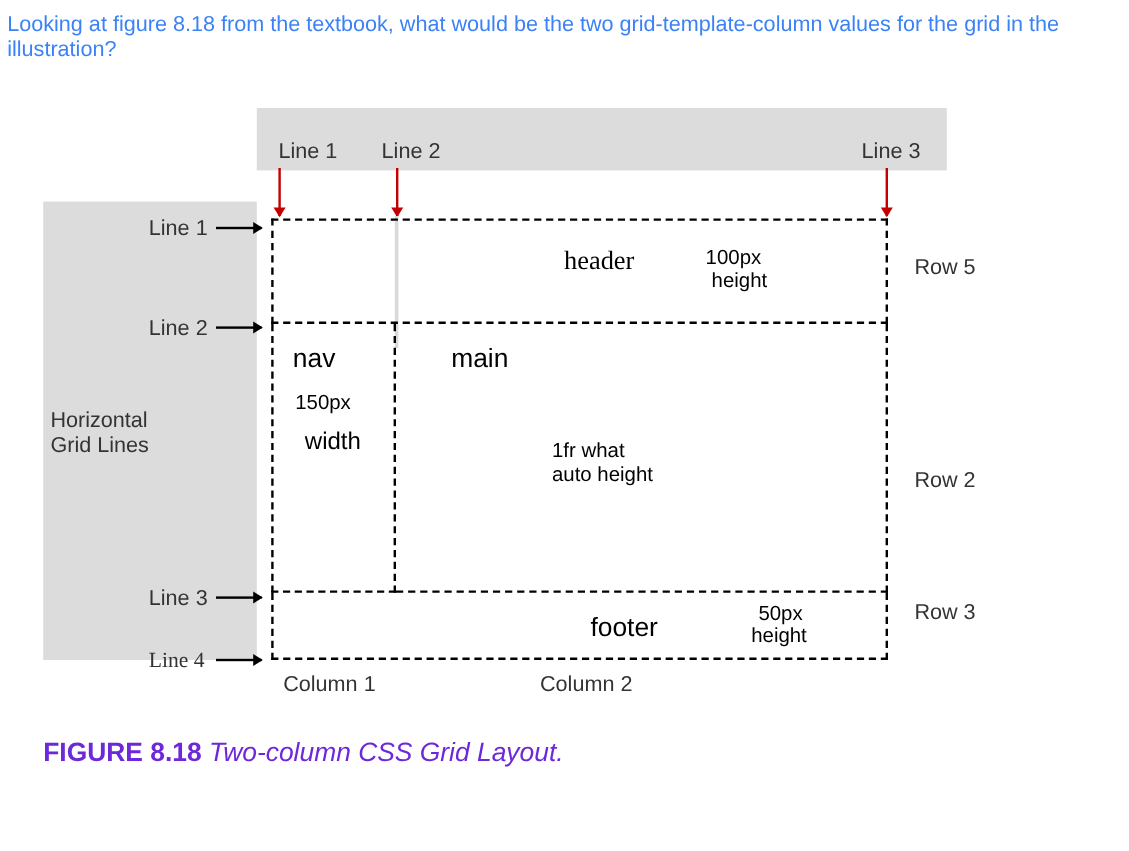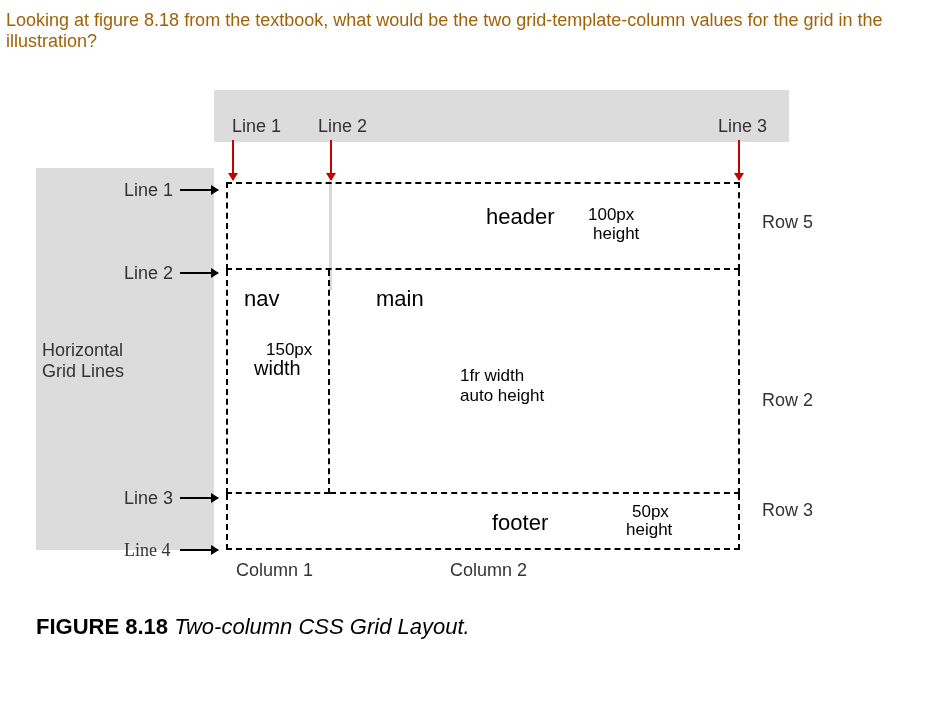--- a/index.html
+++ b/index.html
@@ -10,21 +10,21 @@
     font-family: Arial, Helvetica, sans-serif;
     color: #333;
     background: #fff;
     position: relative;
     overflow: hidden;
   }
 
   .question {
     padding: 10px 6px 0 6px;
     font-size: 18px;
-    color: #a16207;
+    color: #3b82f6;
   }
 
   .figure {
     position: absolute;
     left: 36px;
     top: 90px;
     width: 870px;
     height: 600px;
   }
 
@@ -152,26 +152,26 @@
   .cell-footer {
     left: 0; top: 312px; width: 514px; height: 56px;
     border-top: none;
   }
 
   .cell-label {
     position: absolute;
     font-size: 22px;
     color: #000;
   }
-  .cl-header { left: 260px; top: 22px; }
+  .cl-header { left: 244px; top: 22px; font-family: Liberation Serif, serif; }
   .cl-header-dim { left: 362px; top: 23px; font-size:17px; }
   .cl-header-dim2 { left: 367px; top: 42px; font-size:17px; }
 
   .cl-nav { left: 18px; top: 104px; }
-  .cl-nav-dim { left: 20px; top: 158px; font-size:17px;margin-left:20px; }
+  .cl-nav-dim { left: 20px; top: 144px; font-size:17px; }
   .cl-nav-dim2 { left: 28px; top: 175px; font-size:20px; }
 
   .cl-main { left: 126px; top: 104px; margin-left: 24px; }
   .cl-main-dim { left: 234px; top: 184px; font-size:17px; }
   .cl-main-dim2 { left: 234px; top: 204px; font-size:17px; }
 
   .cl-footer { left: 266px; top: 328px; }
   .cl-footer-dim { left: 406px; top: 320px; font-size:17px; }
   .cl-footer-dim2 { left: 400px; top: 338px; font-size:17px; }
 
@@ -193,21 +193,21 @@
   }
   .cll1 { left: 200px; }
   .cll2 { left: 414px; }
 
   
   .caption {
     position: absolute;
     left: 0;
     top: 524px;
     font-size: 22px;
-    color:#000000;
+    color:#6d28d9;
   }
   .caption .bold { font-weight: 700; }
   .caption .ital { font-style: italic; }
 </style>
 </head>
 <body>
 
 <div class="question">Looking at figure 8.18 from the textbook, what would be the two grid-template-column values for the grid in the illustration?</div>
 
 <div class="figure">
@@ -245,21 +245,21 @@
 
     <div class="cell-label cl-header">header</div>
     <div class="cell-label cl-header-dim">100px</div>
     <div class="cell-label cl-header-dim2">height</div>
 
     <div class="cell-label cl-nav">nav</div>
     <div class="cell-label cl-nav-dim">150px</div>
     <div class="cell-label cl-nav-dim2">width</div>
 
     <div class="cell-label cl-main">main</div>
-    <div class="cell-label cl-main-dim">1fr width</div>
+    <div class="cell-label cl-main-dim">1fr what</div>
     <div class="cell-label cl-main-dim2">auto height</div>
 
     <div class="cell-label cl-footer">footer</div>
     <div class="cell-label cl-footer-dim">50px</div>
     <div class="cell-label cl-footer-dim2">height</div>
   </div>
 
   <div class="row-label rl1">Row 5</div>
   <div class="row-label rl2">Row 2</div>
   <div class="row-label rl3">Row 3</div>

